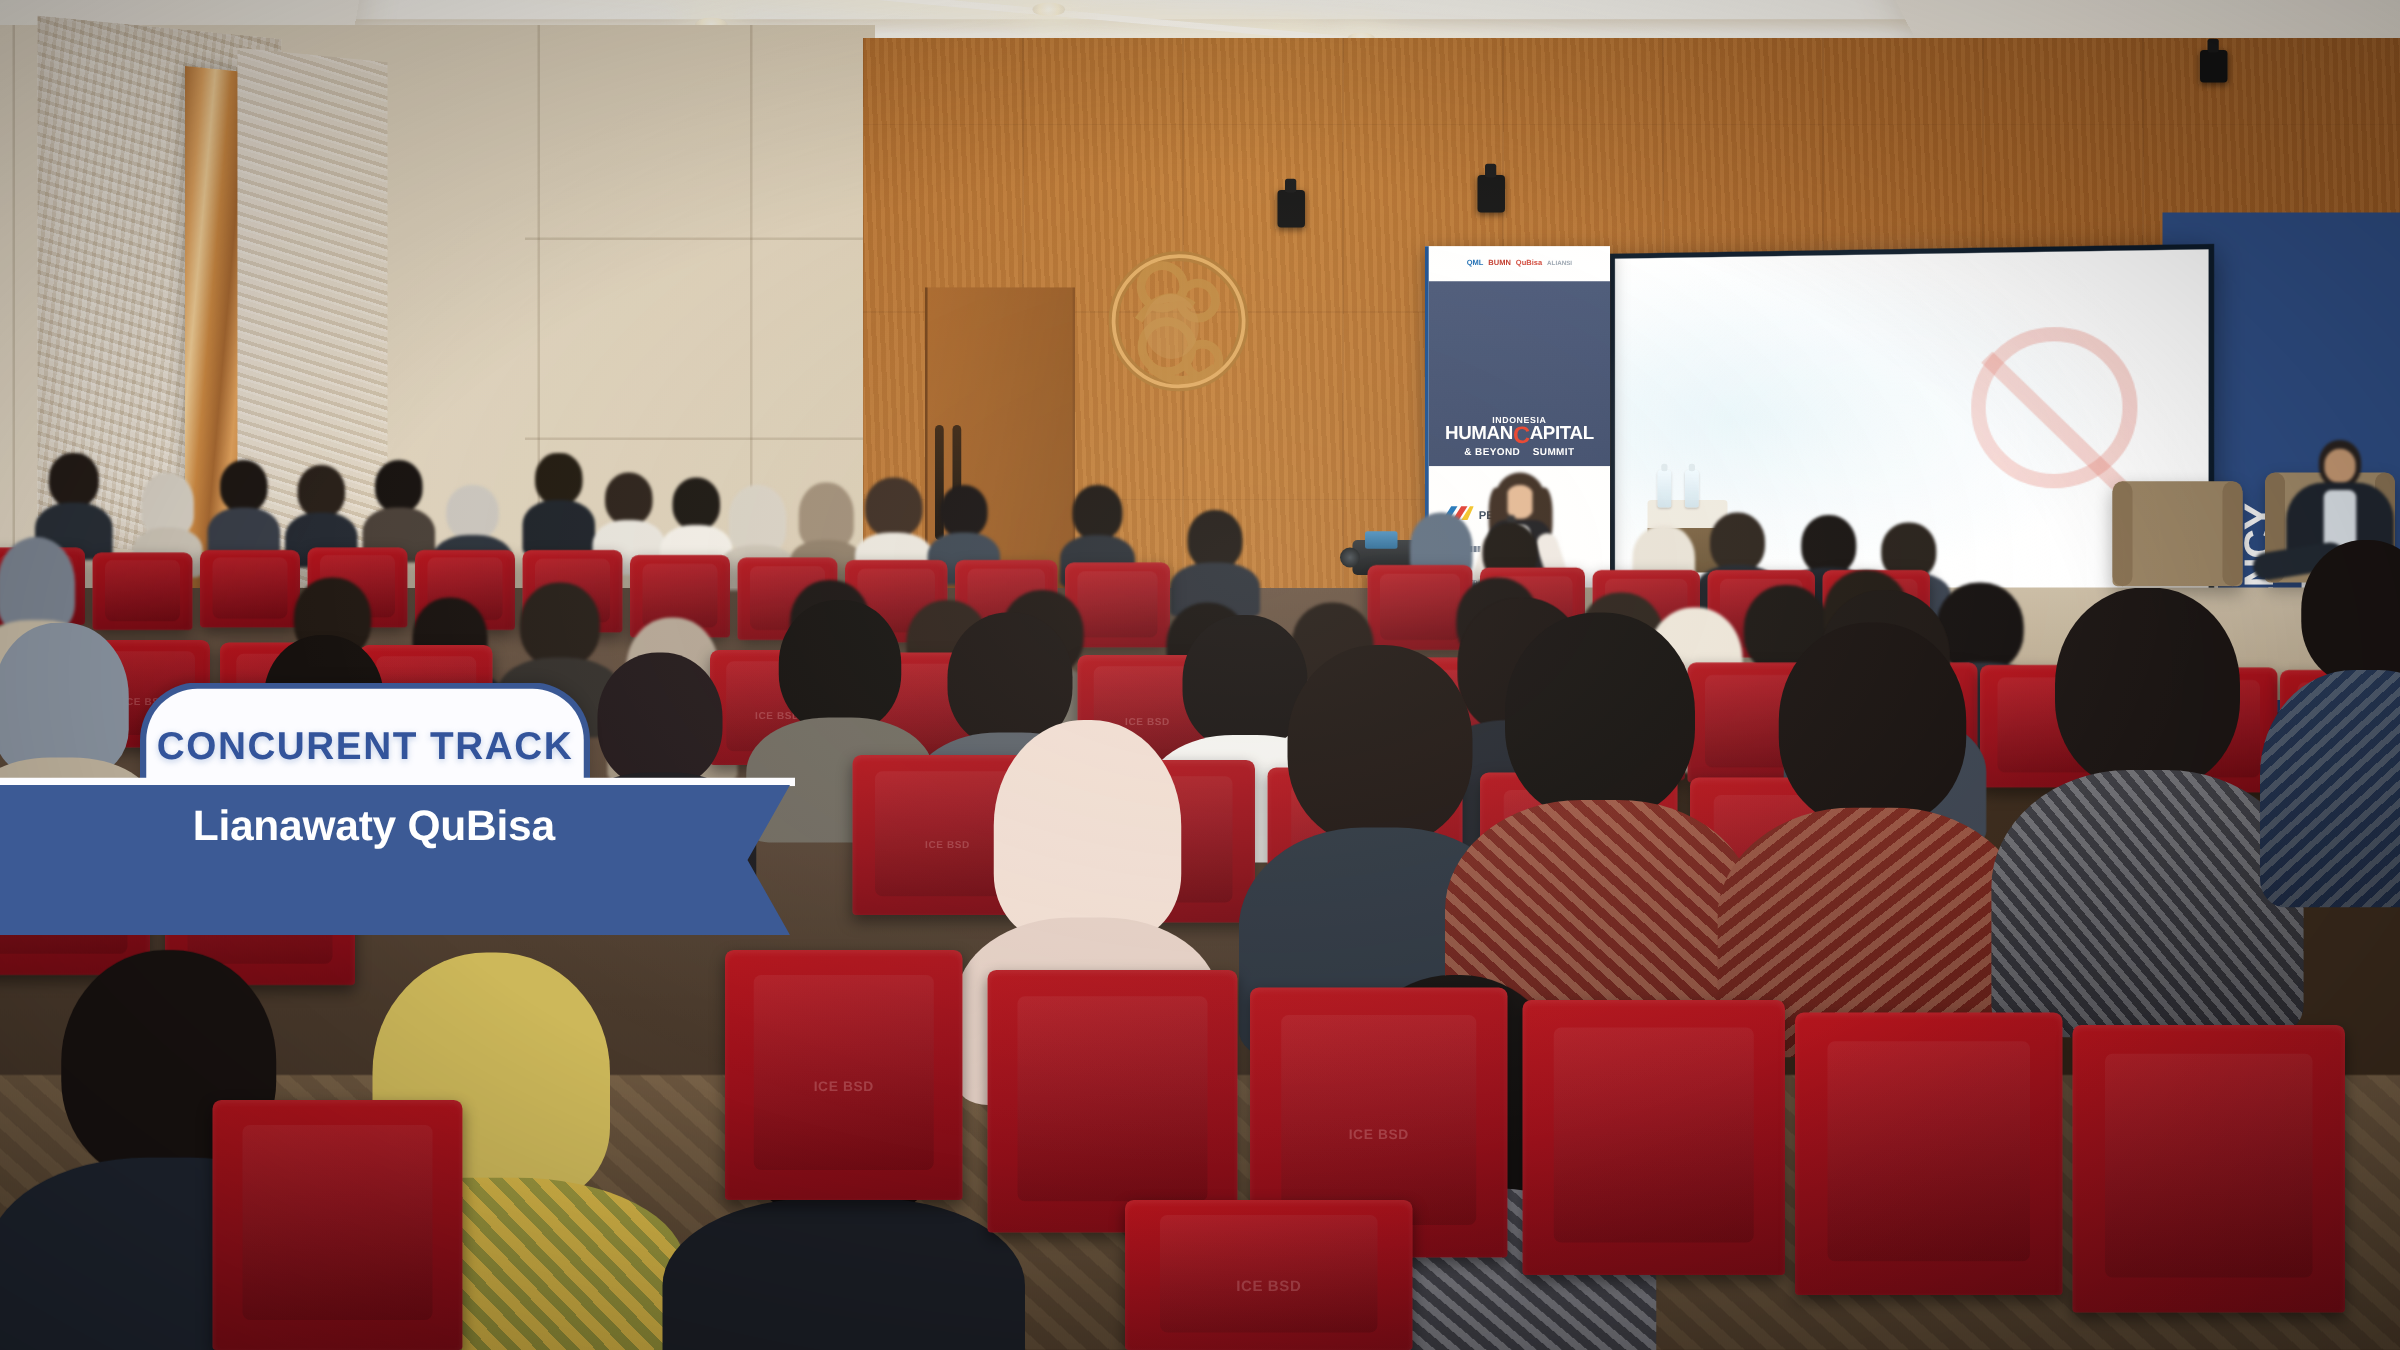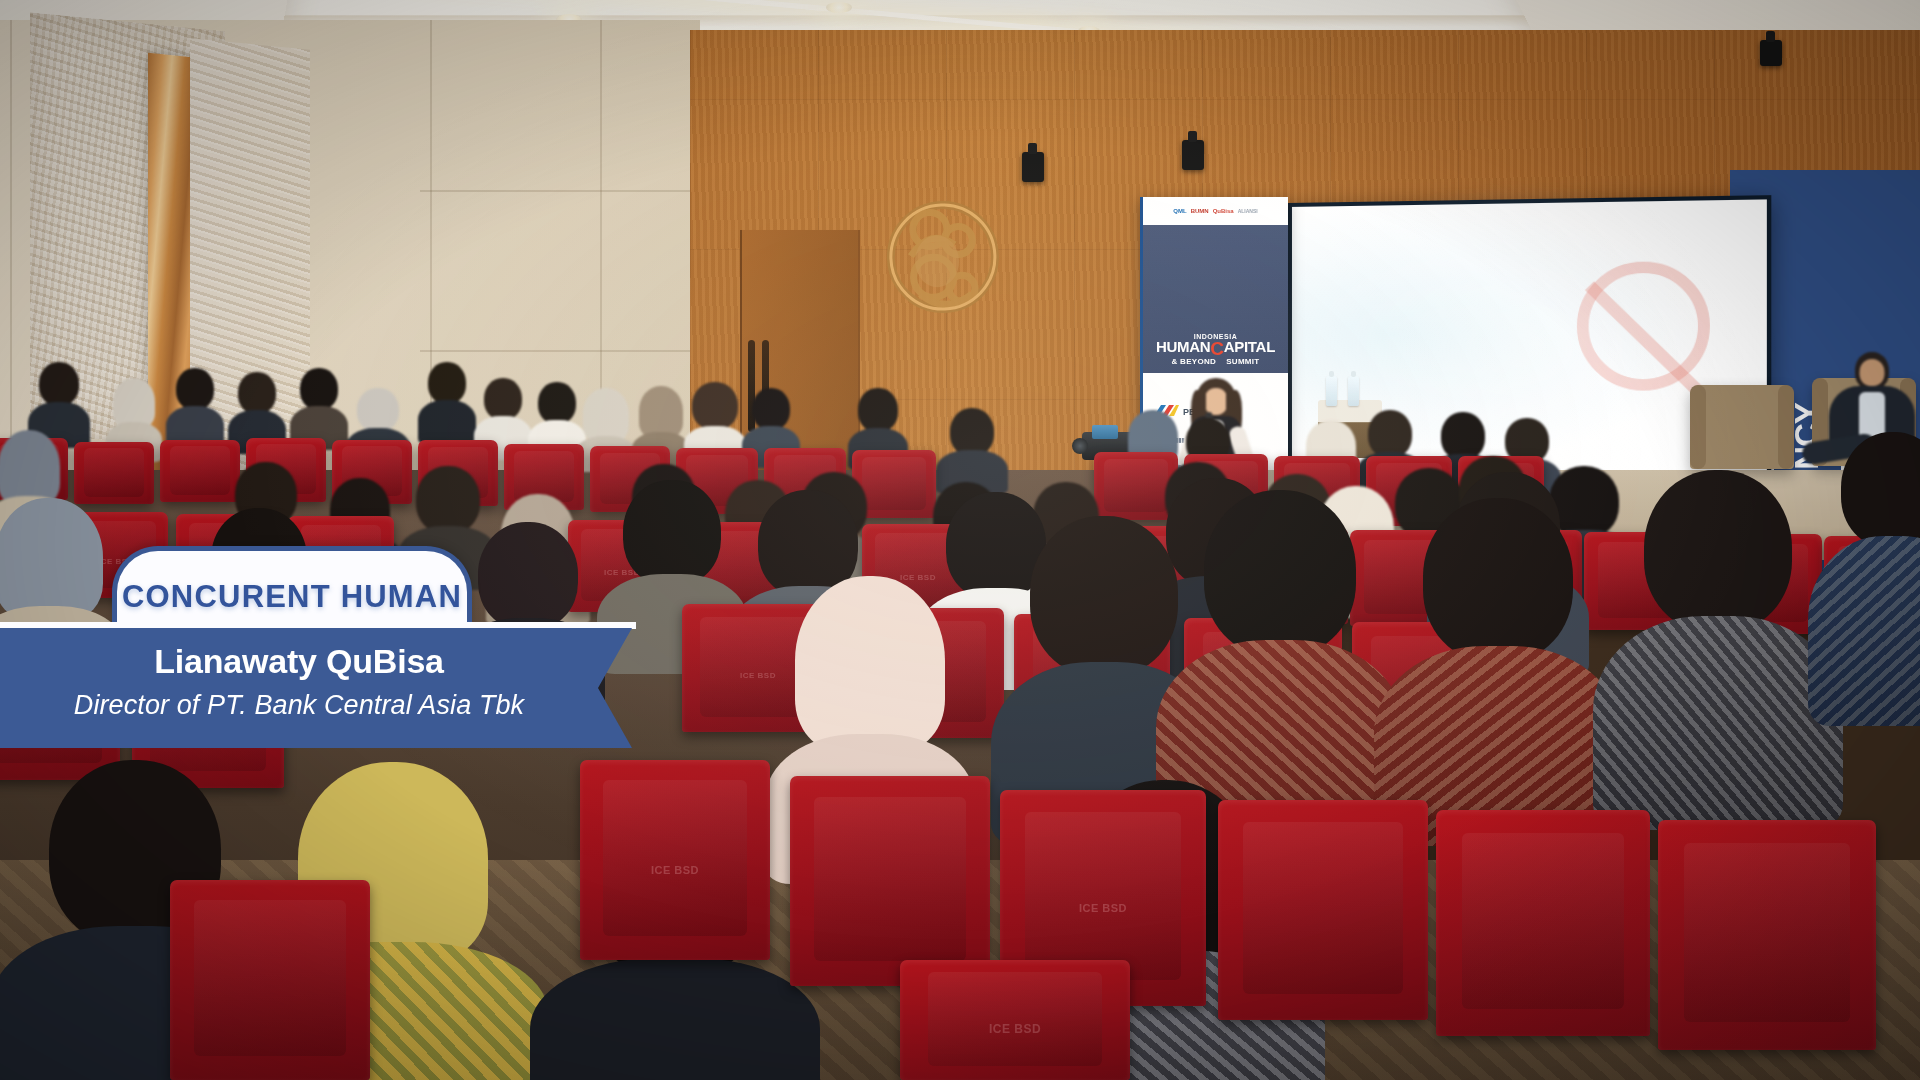--- a/index.html
+++ b/index.html
@@ -865,25 +865,24 @@
     <div class="seat" style="left:900px;top:960px;width:230px;height:120px">
         <span class="seat-logo" style="font-size:12px">ICE BSD</span>
       </div>
   </div>
 
   <div class="layer grade"></div>
 
   <div class="layer lower-third">
 
     <div class="track-pill">
-      <span>CONCURENT HUMAN</span>
+      <span>CONCURENT TRACK</span>
     </div>
 
     <div class="name-bar-edge"></div>
 
     <div class="name-bar">
       <div class="name-line name-main">Lianawaty QuBisa</div>
-      <div class="name-line name-sub">Director of PT. Bank Central Asia Tbk</div>
     </div>
 
   </div>
 
 </div>
 
 </body></html>

